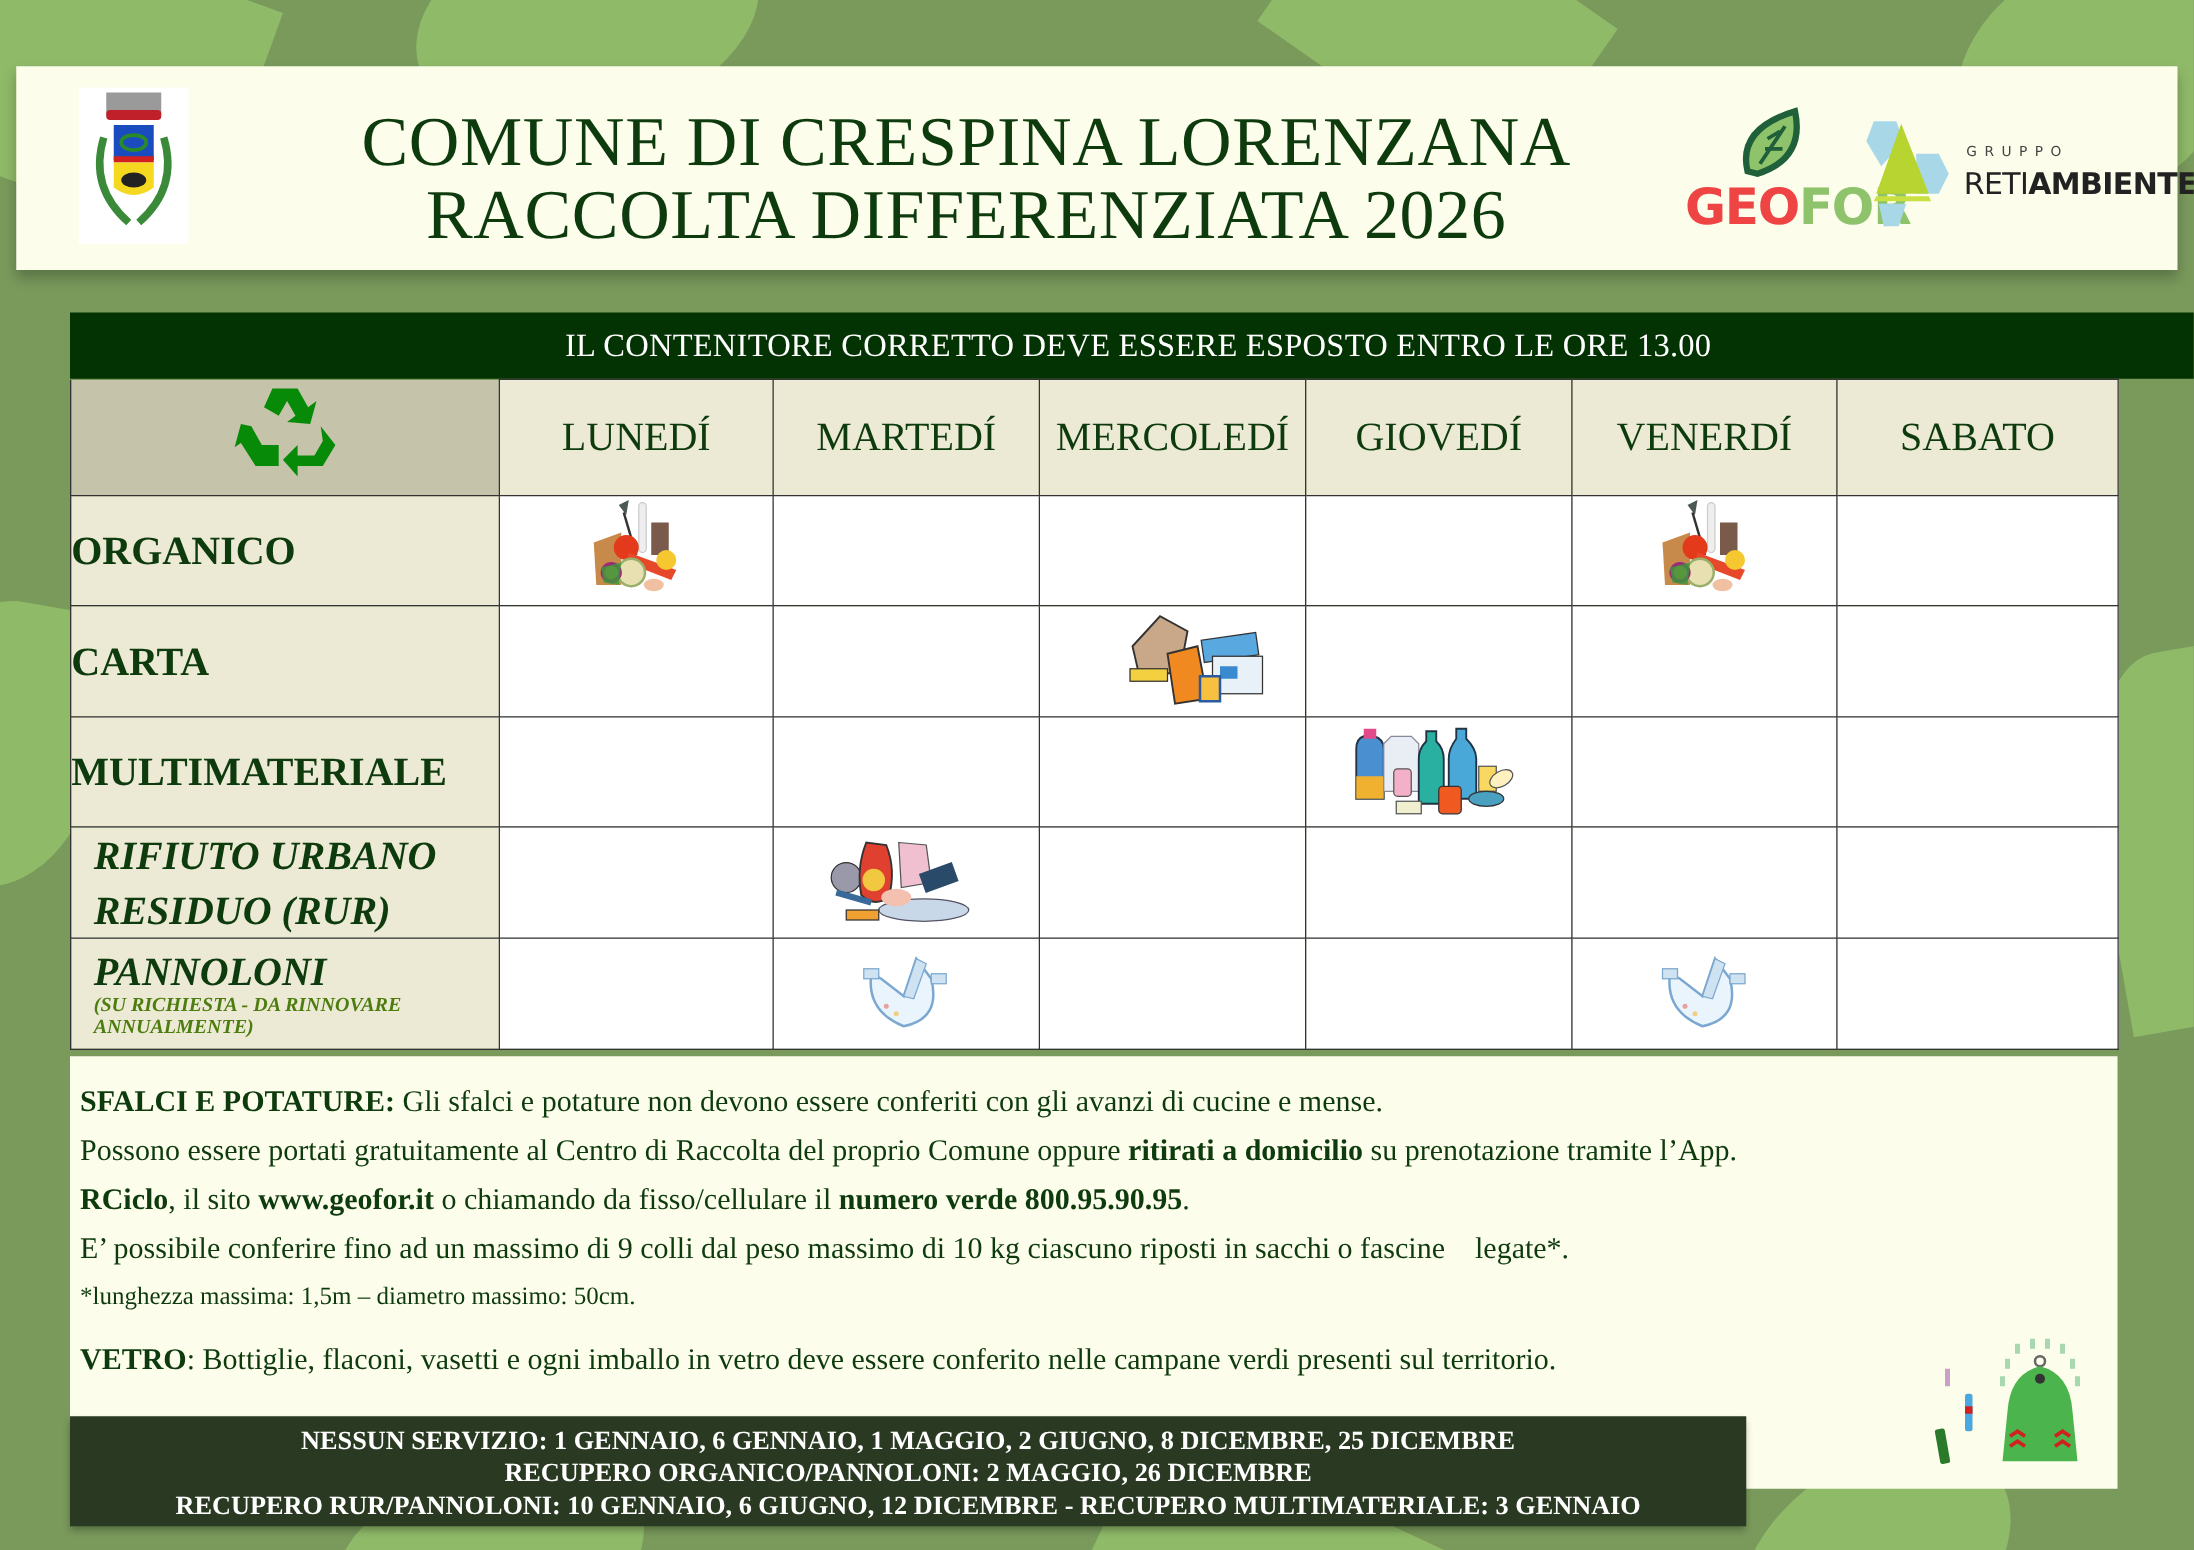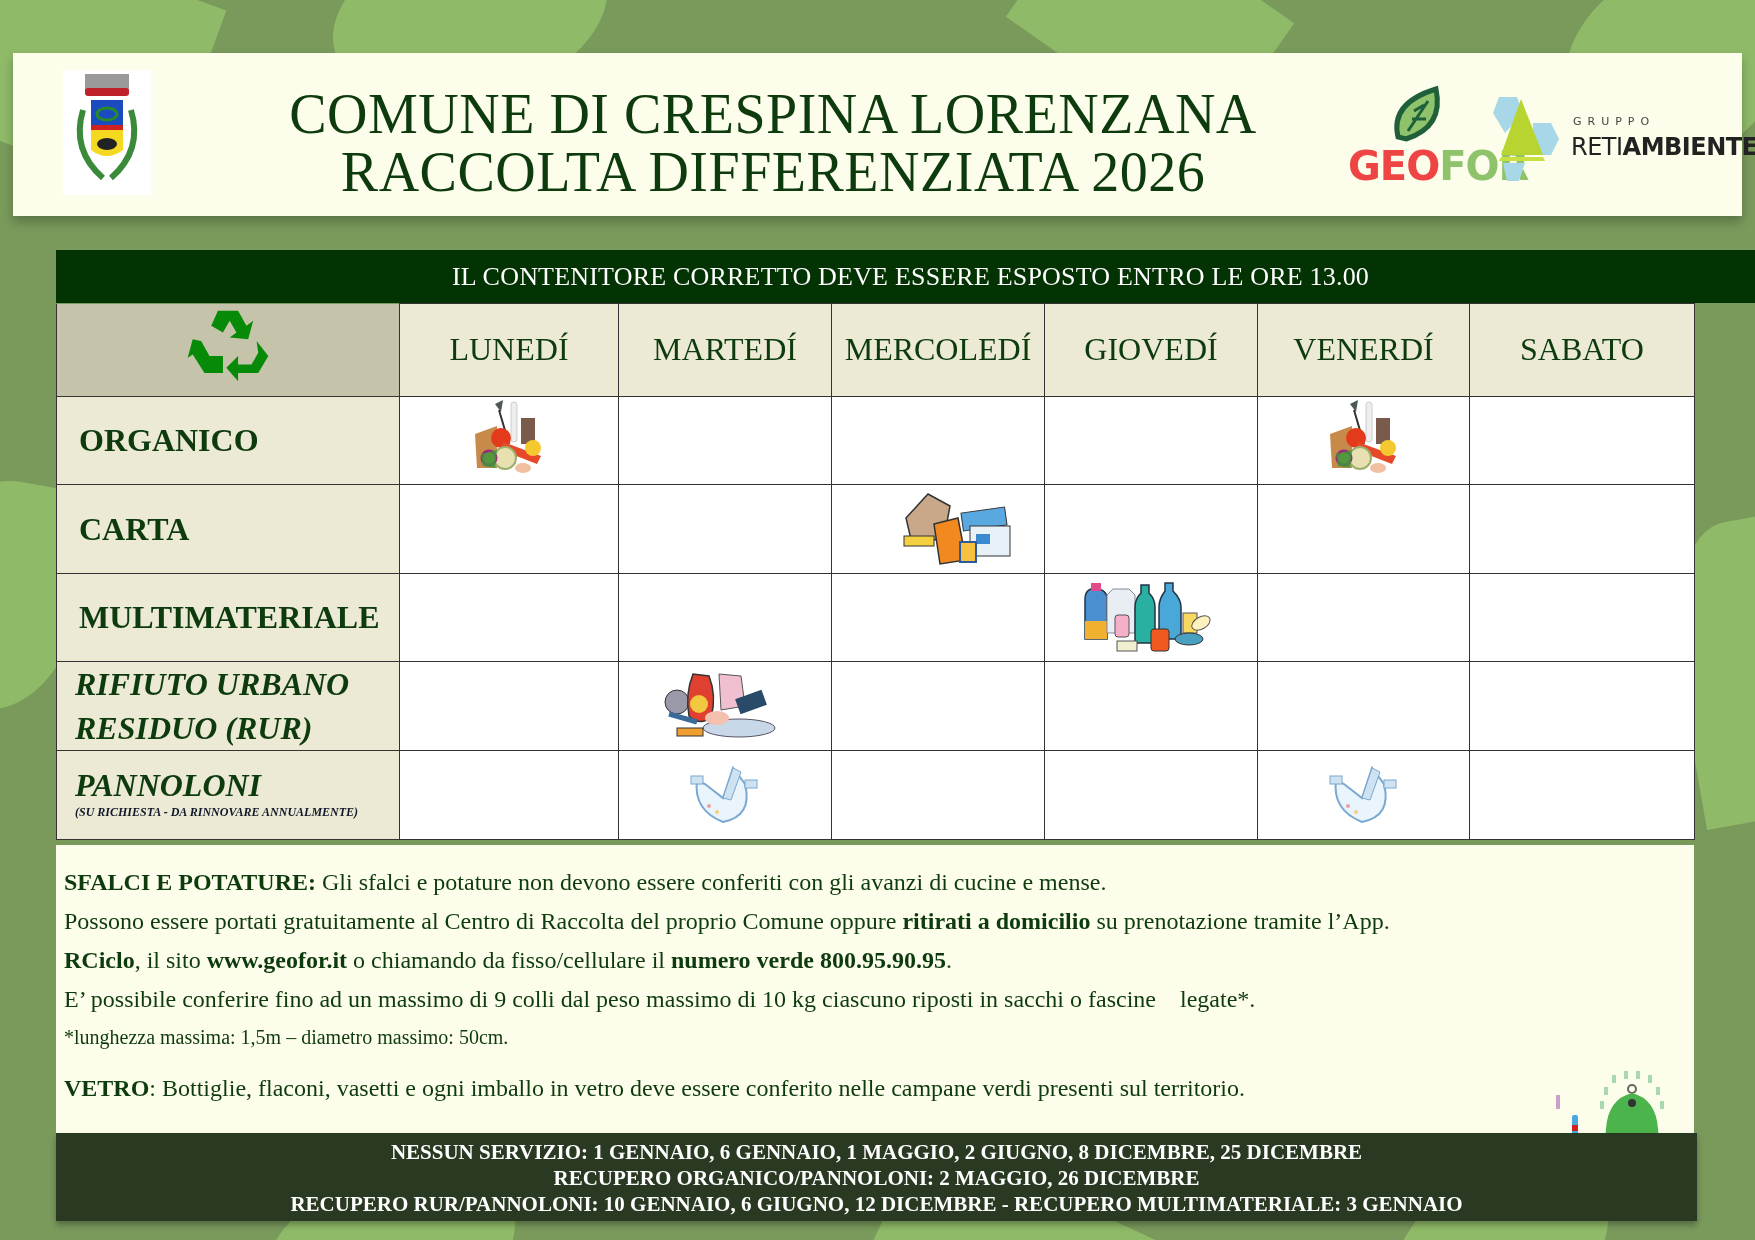--- a/index.html
+++ b/index.html
@@ -31,35 +31,35 @@
   .table-wrap { position: absolute; left: 56px; top: 250px; width: 1709px; }
   .banner {
     height: 53px; background: #033203; color: #fff; text-align: center;
     font-size: 26px; line-height: 53px; letter-spacing: 0.2px;
   }
   table.grid { width: 1638px; border-collapse: collapse; table-layout: fixed; }
   table.grid td, table.grid th { border: 1.5px solid #333; }
   .hdr-row th { height: 92px; background: #ecead4; color: #0e3b0e; font-weight: normal; font-size: 32px; border-top: none; border-left: 1px solid #d8d6c0; border-right: 1px solid #d8d6c0;}
   .hdr-row th.corner { background: #c5c4aa; border: 1.5px solid #333; border-top: none; }
   .row td { height: 88.5px; background: #fff; text-align: center; vertical-align: middle; }
-  .row td.label { background: #ecead4; text-align: left; padding-left: 22px; color: #0e3b0e; font-size: 32px; font-weight: bold; line-height: 44px; }
-  .row td.label .note { display: block; color: #0f172a; font-size: 12px; line-height: 17px; font-weight: bold; margin-top: 2px; }
+  .row td.label { background: #ecead4; text-align: left; color: #0e3b0e; font-size: 32px; font-weight: bold; line-height: 44px; }
+  .row td.label .note { display: block; color: #4d7c0f; font-size: 16px; line-height: 17px; font-weight: bold; margin-top: 2px; }
   .row td.label.tight { padding-left: 18px; font-style: italic; }
 
   .info-box {
     position: absolute; left: 56px; top: 845px; width: 1638px; height: 346px;
     background: #fdfdeb; color: #0e3b0e; font-size: 24px; line-height: 39px; padding: 18px 0 0 8px;
   }
   .info-box .ln { white-space: nowrap; }
   .info-box .small { font-size: 20px; line-height: 36px; }
   .info-box .gap { height: 14px; }
   .bell { position: absolute; right: 22px; bottom: 12px; width: 130px; height: 110px; }
 
   .footer {
-    position: absolute; left: 56px; top: 1133px; width: 1641px; height: 88px;
+    position: absolute; left: 56px; top: 1133px; width: 1341px; height: 88px;
     background: #2a3a22; color: #fff; text-align: center; font-weight: bold;
     font-size: 21px; line-height: 26px; padding-top: 6px; box-shadow: 0 4px 6px rgba(0,0,0,0.3);
   }
   .cell-icon { display: inline-block; }
 </style>
 </head>
 <body>
 
 <div class="leaf" style="left:-60px;top:-40px;width:260px;height:200px;transform:rotate(20deg);"></div>
 <div class="leaf" style="left:330px;top:-70px;width:280px;height:170px;transform:rotate(-15deg);"></div>

